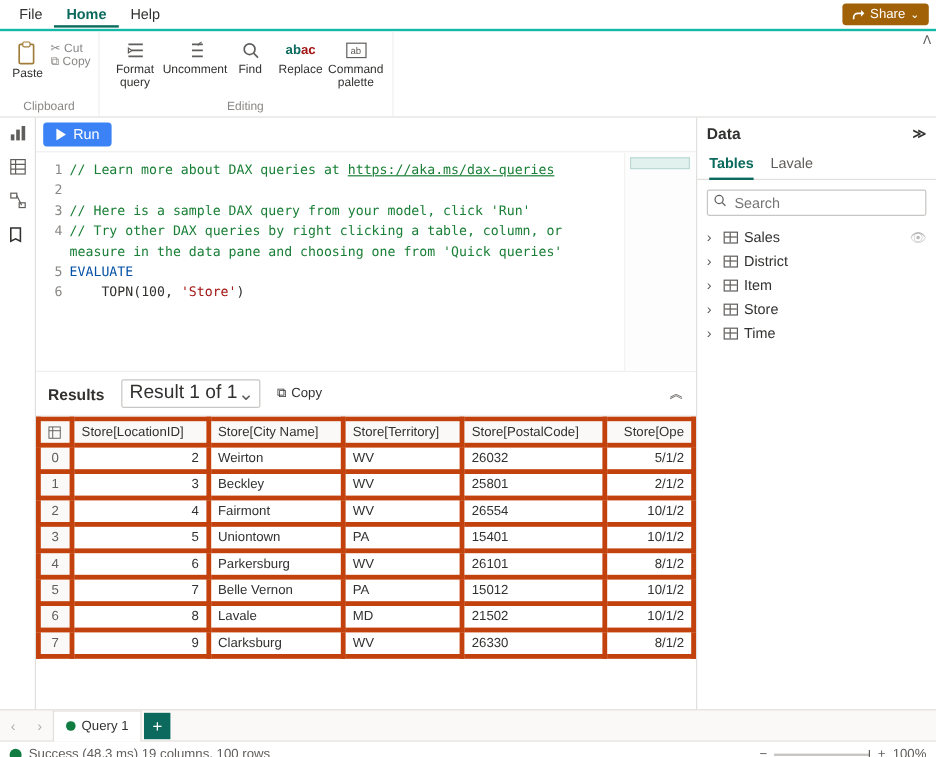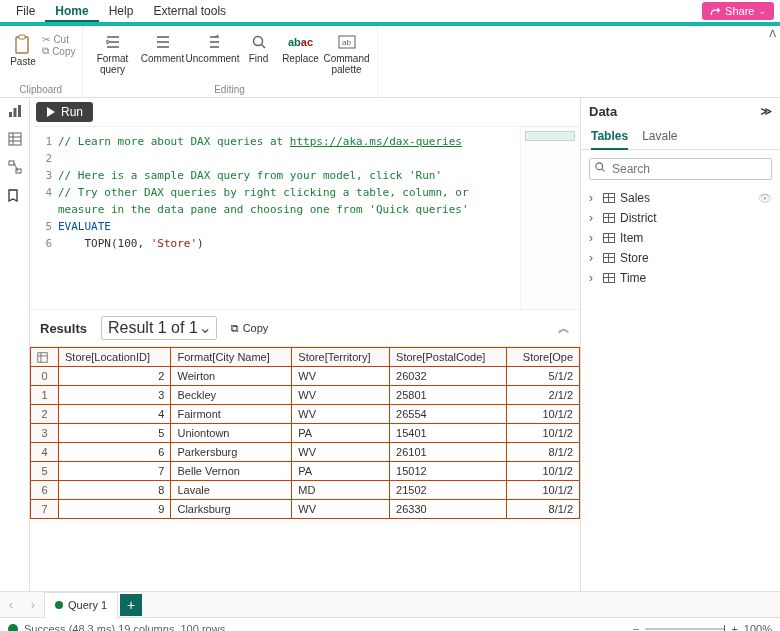--- a/index.html
+++ b/index.html
@@ -1,23 +1,23 @@
 <!DOCTYPE html>
 <html><head>
 <meta charset="utf-8">
 <style>
   * { box-sizing: border-box; margin:0; padding:0; }
   body { font-family: "Segoe UI", -apple-system, sans-serif; font-size: 12px; color: #323130; width:780px; height:631px; overflow:hidden; background:#fff; }
   
   
-  .menubar { display:flex; align-items:center; height:26px; padding:0 6px; border-bottom:4px solid #14b8a6; }
+  .menubar { display:flex; align-items:center; height:26px; padding:0 6px; border-bottom:2px solid #14b8a6; }
   .menubar .m-item { padding:4px 10px; font-size:12px; cursor:default; }
   .menubar .m-item.active { color:#0b6a5d; border-bottom:2px solid #0b6a5d; font-weight:600; padding-bottom:2px;}
   .menubar .spacer { flex:1; }
-  .share-btn { background:#ec4899; color:#fff; border-radius:3px; padding:3px 8px; font-size:11px; display:flex; align-items:center; gap:4px;}
+  .share-btn { background:#a16207; color:#fff; border-radius:3px; padding:3px 8px; font-size:11px; display:flex; align-items:center; gap:4px;}
   
   
   .ribbon { display:flex; height:72px; border-bottom:1px solid #e1dfdd; font-size:10px; color:#605e5c;}
   .ribbon .group { display:flex; flex-direction:column; align-items:center; padding:2px 6px 0 6px; border-right:1px solid #eee;}
   .ribbon .group:last-child{border:none;}
   .ribbon .tools { display:flex; gap:2px; }
   .ribbon .tool { display:flex; flex-direction:column; align-items:center; width:48px; padding-top:3px; cursor:default;}
   .ribbon .tool.small{width:40px;}
   .ribbon .tool .ic { height:22px; display:flex; align-items:center; justify-content:center; font-size:18px; color:#605e5c;text-align:center;}
   .ribbon .tool .lbl { font-size:10px; line-height:11px; text-align:center; color:#323130;}
@@ -26,21 +26,21 @@
   .mini-stack span{display:flex;align-items:center;gap:3px;}
   .paste-group{display:flex; align-items:flex-start; gap:2px; padding-top:3px;}
   
   
   .mainrow { display:flex; height:493px; }
   .leftbar { width:30px; border-right:1px solid #e1dfdd; display:flex; flex-direction:column; align-items:center; padding-top:6px; gap:14px;}
   .leftbar .ic{font-size:14px; color:#605e5c;}
   
   .center { flex:1; display:flex; flex-direction:column; min-width:0;}
   .topstrip{display:flex; align-items:center; padding:4px 6px; border-bottom:1px solid #eee; gap:6px;}
-  .run-btn{background:#404040;color:#fff;border-radius:3px;padding:3px 10px;font-size:12px;display:inline-flex;align-items:center;gap:5px;}
+  .run-btn{background:#3b82f6;color:#fff;border-radius:3px;padding:3px 10px;font-size:12px;display:inline-flex;align-items:center;gap:5px;}
   
   .editor-wrap{display:flex; height:182px; position:relative;}
   .gutter{width:28px;text-align:right;padding:6px 6px 0 0;font-family:Consolas,monospace;font-size:11px;color:#8a8886;line-height:17px;}
   .code{flex:1;padding:6px 4px 0 0;font-family:Consolas,monospace;font-size:11px;line-height:17px; white-space:pre; overflow:hidden;}
   .cm-comment{color:#1a7f37;}
   .cm-link{color:#1a7f37;text-decoration:underline;}
   .cm-kw{color:#0451a5;}
   .cm-str{color:#a31515;}
   .minimap{width:60px;border-left:1px solid #f3f2f1; background:#fdfdfd; position:relative;}
   .minimap::before{content:"";position:absolute;top:4px;left:4px;width:48px;height:8px;background:#e0f1ee;border:1px solid #bcd9d4;}
@@ -48,21 +48,21 @@
   
   .results-bar{display:flex;align-items:center;gap:14px;padding:6px 10px;border-top:1px solid #eee;border-bottom:1px solid #eee;}
   .results-bar .title{font-size:13px;font-weight:600;}
   .dropdown{border:1px solid #c8c6c4;border-radius:2px;padding:2px 18px 2px 6px;font-size:16px;position:relative;}
   .dropdown::after{content:"⌄";position:absolute;right:4px;top:1px;color:#605e5c;}
   .txtbtn{display:flex;align-items:center;gap:4px;font-size:11px;color:#323130;}
   .results-bar .spacer{flex:1;}
   
   .grid {flex:1; overflow:hidden; font-size:11px;}
   table{border-collapse:collapse;width:100%;}
-  th,td{border:1px solid #c2410c;padding:3px 6px;text-align:left;white-space:nowrap;}
+  th,td{border:4px solid #c2410c;padding:3px 6px;text-align:left;white-space:nowrap;}
   th{background:#faf9f8;font-weight:400;color:#323130;}
   td.num{text-align:right;}
   tr td:first-child{background:#faf9f8;text-align:center;color:#605e5c;}
   
   
   .datapane{width:200px;border-left:1px solid #e1dfdd;display:flex;flex-direction:column;}
   .datapane .hdr{display:flex;align-items:center;justify-content:space-between;padding:6px 8px;font-size:13px;font-weight:600;}
   .dp-tabs{display:flex;gap:14px;padding:0 10px;border-bottom:1px solid #e1dfdd;}
   .dp-tabs .t{padding:4px 0 5px 0;font-size:12px;color:#605e5c;}
   .dp-tabs .t.active{color:#0b6a5d;font-weight:600;border-bottom:2px solid #0b6a5d;margin-bottom:-1px;}
@@ -97,21 +97,20 @@
   
   svg{display:block;}
 </style>
 </head>
 <body>
 
 <div class="menubar">
   <div class="m-item">File</div>
   <div class="m-item active">Home</div>
   <div class="m-item">Help</div>
-  <div class="m-item">External tools</div>
   <div class="spacer"></div>
   <div class="share-btn">
     <span>
       <svg width="11" height="11" viewBox="0 0 16 16">
           <path fill="#fff" d="M11 2l4 4-4 4V7H7a4 4 0 00-4 4v2H1v-2a6 6 0 016-6h4V2z"></path>
         </svg>
     </span>
     <span>Share</span>
     <span style="font-size:9px;">⌄</span>
   </div>
@@ -146,28 +145,20 @@
   <div class="group">
     <div class="tools">
       <div class="tool">
         <span class="ic">
             <svg width="18" height="18" viewBox="0 0 18 18">
               <path stroke="#605e5c" stroke-width="1.4" fill="none" d="M3 4h12M6 9h9M3 14h12"></path>
               <path stroke="#605e5c" fill="none" d="M3 7v4l3-2z"></path>
             </svg>
           </span>
         <span class="lbl"><span>Format query</span></span>
-      </div>
-      <div class="tool">
-        <span class="ic">
-            <svg width="18" height="18" viewBox="0 0 18 18">
-              <path stroke="#605e5c" stroke-width="1.4" fill="none" d="M3 4h12M3 9h12M3 14h12"></path>
-            </svg>
-          </span>
-        <span class="lbl">Comment</span>
       </div>
       <div class="tool">
         <span class="ic">
             <svg width="18" height="18" viewBox="0 0 18 18">
               <path stroke="#605e5c" stroke-width="1.4" fill="none" d="M6 4h9M6 9h9M6 14h9"></path>
               <path stroke="#605e5c" fill="none" d="M14 2a5 5 0 00-3 3"></path>
             </svg>
           </span>
         <span class="lbl">Uncomment</span>
       </div>
@@ -270,21 +261,21 @@
         <thead>
               <tr>
           <th style="width:28px;">
                   <svg width="11" height="11" viewBox="0 0 14 14">
                     <rect x="1" y="1" width="12" height="12" fill="none" stroke="#605e5c"></rect>
                     <line x1="1" y1="5" x2="13" y2="5" stroke="#605e5c"></line>
                     <line x1="5" y1="1" x2="5" y2="13" stroke="#605e5c"></line>
                   </svg>
                 </th>
           <th>Store[LocationID]</th>
-          <th>Format[City Name]</th>
+          <th>Store[City Name]</th>
           <th>Store[Territory]</th>
           <th>Store[PostalCode]</th>
           <th style="text-align:right;">Store[Ope</th>
         </tr>
             </thead>
         <tbody id="grid-body">
               <tr>
                 <td>0</td>
                 <td class="num">2</td>
                 <td>Weirton</td>

